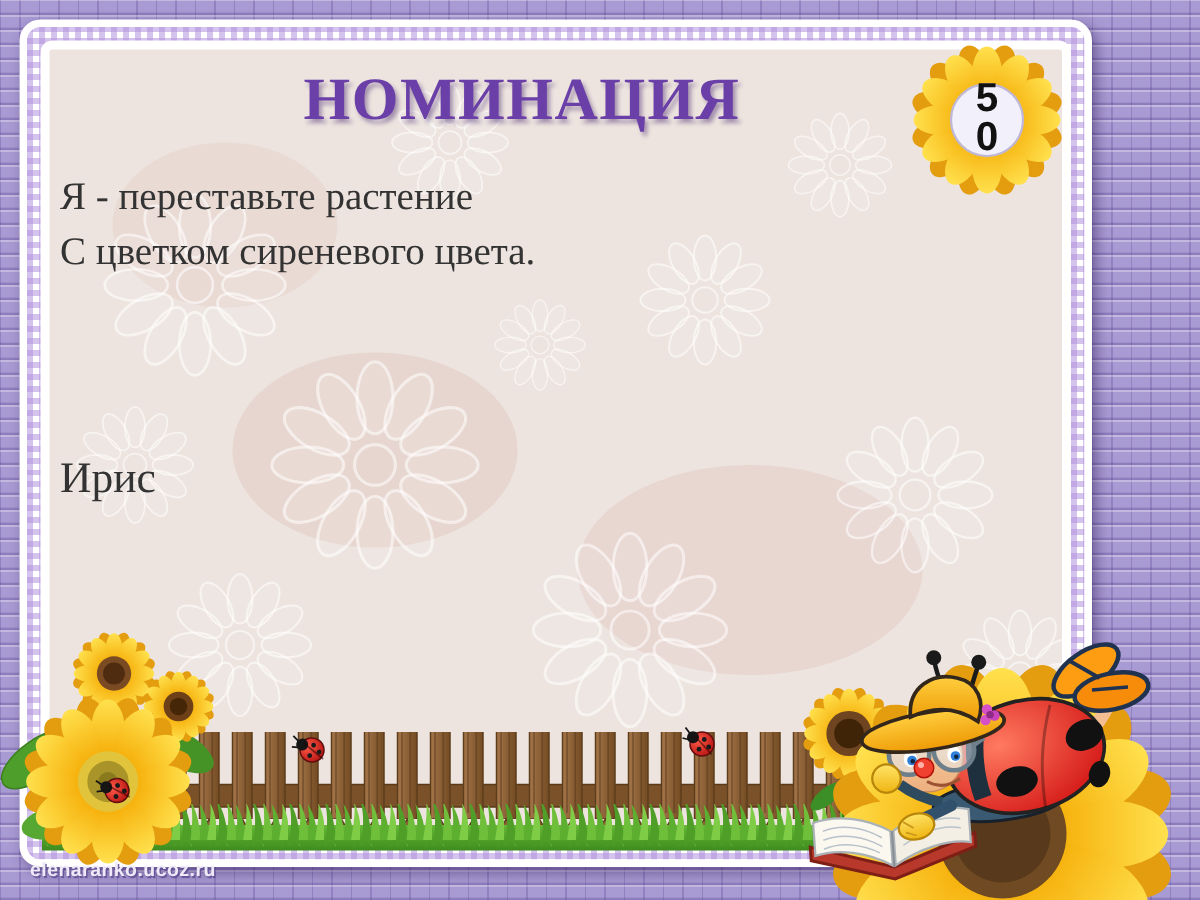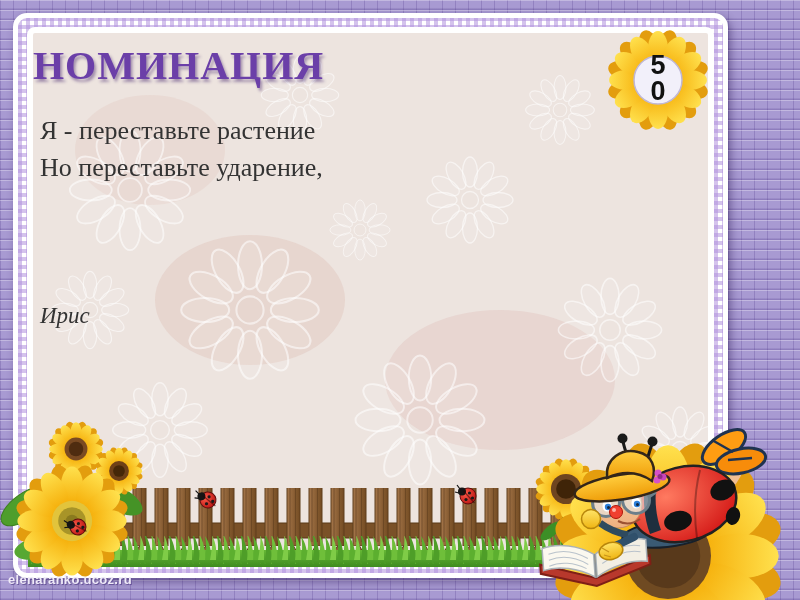--- a/index.html
+++ b/index.html
@@ -22,32 +22,32 @@
     box-shadow:3px 4px 9px rgba(40,20,80,.45);
     z-index:1;
   }
   .content{
     width:100%;height:100%;box-sizing:border-box;
     border:6px solid #ffffff;border-radius:8px;
     background:#ede4df;
   }
   .deco-svg{position:absolute;left:0;top:0;width:800px;height:600px;z-index:3;}
   .page-title{
-    position:absolute;left:33px;top:42px;width:630px;z-index:4;
+    position:absolute;left:33px;top:42px;width:630px;text-align:center;z-index:4;
     font-size:40px;font-weight:bold;letter-spacing:1px;color:#6b3fa8;
     text-shadow:2px 3px 3px rgba(70,40,110,.45);
   }
   .riddle{position:absolute;left:40px;top:112px;z-index:4;font-size:26px;color:#333333;}
   .riddle p{margin:0;line-height:37px;}
   .answer{
     position:absolute;left:40px;top:303px;z-index:4;
-    font-size:23px;font-style:italic;color:#333333;
+    font-size:29px;color:#333333;
   }
   .watermark{
-    position:absolute;left:8px;top:572px;z-index:6;
+    position:absolute;left:20px;top:572px;z-index:6;
     font-family:"Liberation Sans",sans-serif;font-size:13px;font-weight:bold;
     color:#efeaf8;text-shadow:1px 1px 0 rgba(100,80,150,.9);letter-spacing:.3px;text-align:center;
   }
 </style>
 </head>
 <body>
 
 <div class="slide">
 
   <div class="frame">
@@ -309,20 +309,20 @@
       <circle cx="658" cy="80" r="24" fill="#f2f0fa" stroke="#bfb7d6" stroke-width="1.5"></circle>
       <text x="658" y="74" text-anchor="middle" font-family="Liberation Sans, sans-serif" font-size="27" font-weight="bold" fill="#111">5</text>
       <text x="658" y="100" text-anchor="middle" font-family="Liberation Sans, sans-serif" font-size="27" font-weight="bold" fill="#111">0</text>
     </g>
   </svg>
 
   <div class="page-title">НОМИНАЦИЯ</div>
 
   <div class="riddle">
     <p>Я - переставьте растение</p>
-    <p>Но переставьте ударение,</p>
+    <p>С цветком сиреневого цвета.</p>
   </div>
 
   <div class="answer">Ирис</div>
 
   <div class="watermark">elenaranko.ucoz.ru</div>
 
 </div>
 
 </body></html>

